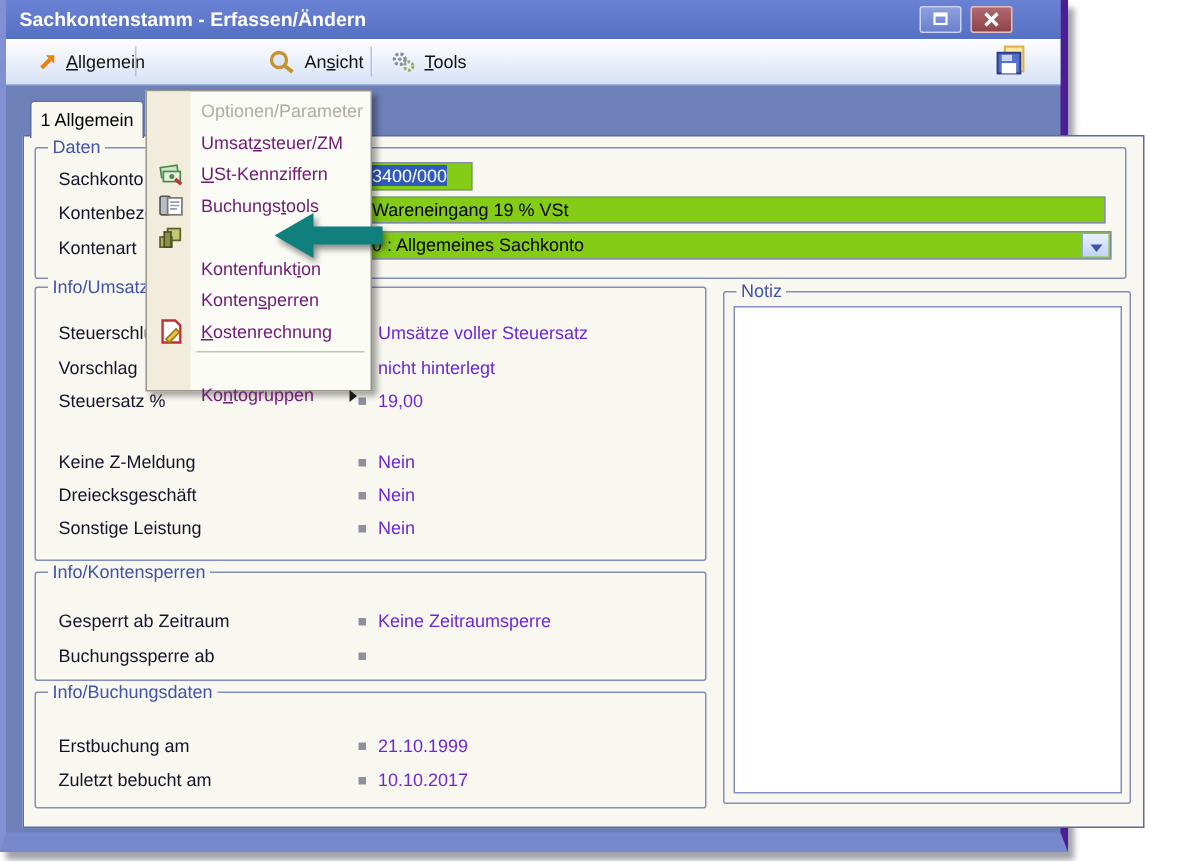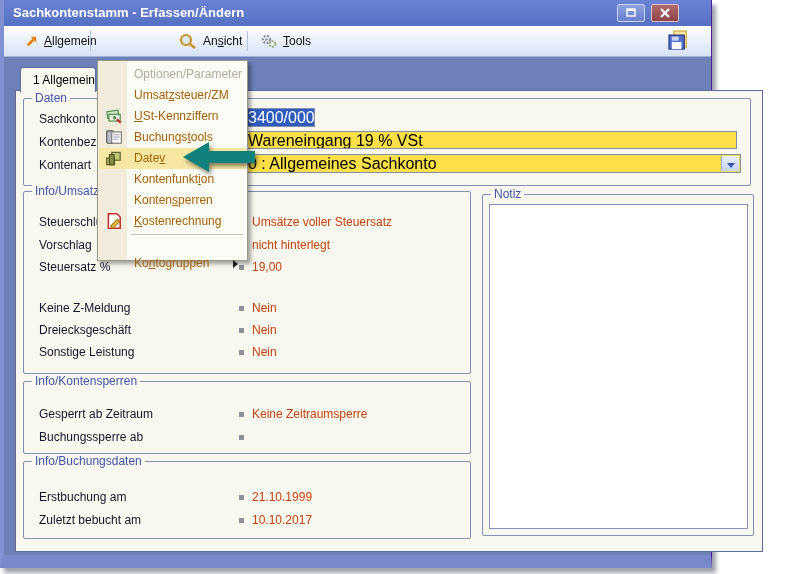--- a/index.html
+++ b/index.html
@@ -1,62 +1,62 @@
 <!DOCTYPE html>
 <html><head>
 <meta charset="utf-8">
 <style>
   html,body{margin:0;padding:0;width:785px;height:574px;background:#fff;overflow:hidden;
     font-family:"Liberation Sans","DejaVu Sans",sans-serif;}
   *{box-sizing:border-box;}
   #window{position:absolute;left:0;top:0;width:712px;height:568px;background:#6d80b8;
-    border-left:4px solid #8090d2;border-right:1px solid #4c1d95;border-bottom:13px solid #7789cc;
+    border-left:4px solid #8090d2;border-right:5px solid #4c1d95;border-bottom:13px solid #7789cc;
     box-shadow:4px 5px 4px rgba(70,70,90,.5);}
   
   .titlebar{position:absolute;left:0;top:0;right:0;height:26px;
     background:linear-gradient(#6a82d4,#5570c2);color:#fff;font-size:13px;font-weight:bold;
     line-height:26px;padding-left:9px;}
   .winbtn{position:absolute;top:4px;width:28px;height:18px;border:1px solid #c9d4f2;border-radius:2px;}
   #btn-restore{right:66px;background:linear-gradient(#8da0e0,#6largest);background:linear-gradient(#8da0e0,#6a80cc);}
   #btn-close{right:32px;background:linear-gradient(#b06a6e,#8e4347);border-color:#e0c0c4;}
   .winbtn svg{position:absolute;left:0;top:0;}
   
   .toolbar{position:absolute;left:0;top:26px;right:0;height:31px;
     background:linear-gradient(#fefefe,#d7e2f7);border-bottom:1px solid #9fb0d8;}
   .tbitem{position:absolute;top:0;height:30px;display:flex;align-items:center;gap:5px;
     font-size:12px;color:#111;padding:0 4px;cursor:default;}
   .tbsep{position:absolute;top:5px;width:1px;height:20px;background:#b4c2e2;}
   .mn{text-decoration:underline;}
   
   .tab{position:absolute;left:16px;top:67px;width:76px;height:25px;background:#f9f8f0;
     border:1px solid #5f6b9b;border-bottom:none;border-radius:3px 3px 0 0;font-size:12px;
-    text-align:right;line-height:24px;color:#000;z-index:5;}
+    text-align:center;line-height:24px;color:#000;z-index:5;}
   .page{position:absolute;left:11px;top:90px;width:748px;height:462px;background:#f9f8f0;
     border:1px solid #5f6b9b;z-index:4;}
   .grp{position:absolute;border:1px solid #8490bb;border-radius:2px;}
   .legend{position:absolute;top:-8px;left:8px;background:#f9f8f0;padding:0 3px;
     font-size:12px;color:#4053a8;white-space:nowrap;}
   .flabel,.rlabel{position:absolute;left:15px;font-size:12px;color:#14142a;white-space:nowrap;}
   .bullet{position:absolute;left:215px;width:5px;height:5px;background:#8e919d;margin-top:5px;}
-  .rvalue{position:absolute;left:228px;font-size:12px;color:#c2410c;white-space:nowrap;}
-  .field{position:absolute;left:221px;height:19px;background:#fde047;border:1px solid #848ea8;
-    font-size:16px;line-height:17px;padding:0 2px;overflow:hidden;white-space:nowrap;}
+  .rvalue{position:absolute;left:228px;font-size:12px;color:#6d28d9;white-space:nowrap;}
+  .field{position:absolute;left:221px;height:19px;background:#84cc16;border:1px solid #848ea8;
+    font-size:12px;line-height:17px;padding:0 2px;overflow:hidden;white-space:nowrap;}
   .sel{background:#2f5bbd;color:#fff;}
   .combo-btn{position:absolute;right:1px;top:1px;bottom:1px;width:18px;
     background:linear-gradient(#eaf0fd,#c3d3f6);border-left:1px solid #93a8dc;}
   .tri-down{position:absolute;left:5px;top:7px;width:0;height:0;
     border-left:4px solid transparent;border-right:4px solid transparent;border-top:5px solid #3c55a8;}
   .notiz-area{position:absolute;left:6px;top:9px;right:5px;bottom:6px;background:#fff;
     border:1px solid #8490bb;}
   
   .menu{position:absolute;left:93px;top:60px;width:151px;height:201px;background:#fcfcf6;
     border:1px solid #98958a;box-shadow:3px 3px 4px rgba(0,0,0,.35);z-index:50;}
   .menustrip{position:absolute;left:0;top:0;bottom:0;width:29px;background:#f1ecdb;}
   .mi{position:absolute;left:1px;right:1px;height:21px;font-size:12px;line-height:21px;
-    padding-left:35px;color:#a16207;white-space:nowrap;cursor:default;}
+    padding-left:35px;color:#701a75;white-space:nowrap;cursor:default;}
   .mi.disabled{color:#b0aca0;}
   .mi.hl{background:#f6e8a2;}
   .msep{position:absolute;left:33px;right:4px;height:1px;background:#c5c2b8;}
   .micon{position:absolute;z-index:2;left:7px;}
   .subarrow{position:absolute;right:8px;top:7px;width:0;height:0;
     border-top:4px solid transparent;border-bottom:4px solid transparent;border-left:5px solid #1a1a1a;}
   
   #annot-arrow{position:absolute;left:177px;top:140px;z-index:60;
     filter:drop-shadow(2px 3px 2px rgba(20,20,20,.5));}
   .saveb{position:absolute;right:20px;top:3px;width:24px;height:24px;}
@@ -183,21 +183,20 @@
     </div>
 
   </div>
 
   <div class="menu">
     <div class="menustrip"></div>
     <div class="mi disabled" style="top:3px"><span>Optionen/Parameter</span></div>
     <div class="mi" style="top:24px"><span>Umsat</span><span class="mn">z</span><span>steuer/ZM</span></div>
     <div class="mi" style="top:45px"><span class="mn">U</span><span>St-Kennziffern</span></div>
     <div class="mi" style="top:66px"><span>Buchungs</span><span class="mn">t</span><span>ools</span></div>
-    <div class="mi hl" style="top:87px"><span>Date</span><span class="mn">v</span></div>
     <div class="mi" style="top:129px"><span>Konten</span><span class="mn">s</span><span>perren</span></div>
     <div class="mi" style="top:108px"><span>Kontenfunkt</span><span class="mn">i</span><span>on</span></div>
     <div class="mi" style="top:150px"><span class="mn">K</span><span>ostenrechnung</span></div>
     <div class="msep" style="top:173px"></div>
     <div class="mi" style="top:192px"><span>Ko</span><span class="mn">n</span><span>togruppen</span><div class="subarrow"></div></div>
 
     <svg class="micon" style="top:46px" width="18" height="18" viewBox="0 0 16 16">
       <rect x="2" y="3.5" width="10" height="6" fill="#cfe6c8" stroke="#4a8a4a" transform="rotate(-8 7 6.5)"></rect>
       <rect x="3.5" y="6.5" width="10" height="6" fill="#e8f0e0" stroke="#4a8a4a"></rect>
       <circle cx="8.5" cy="9.5" r="1.5" fill="#4a8a4a"></circle>

